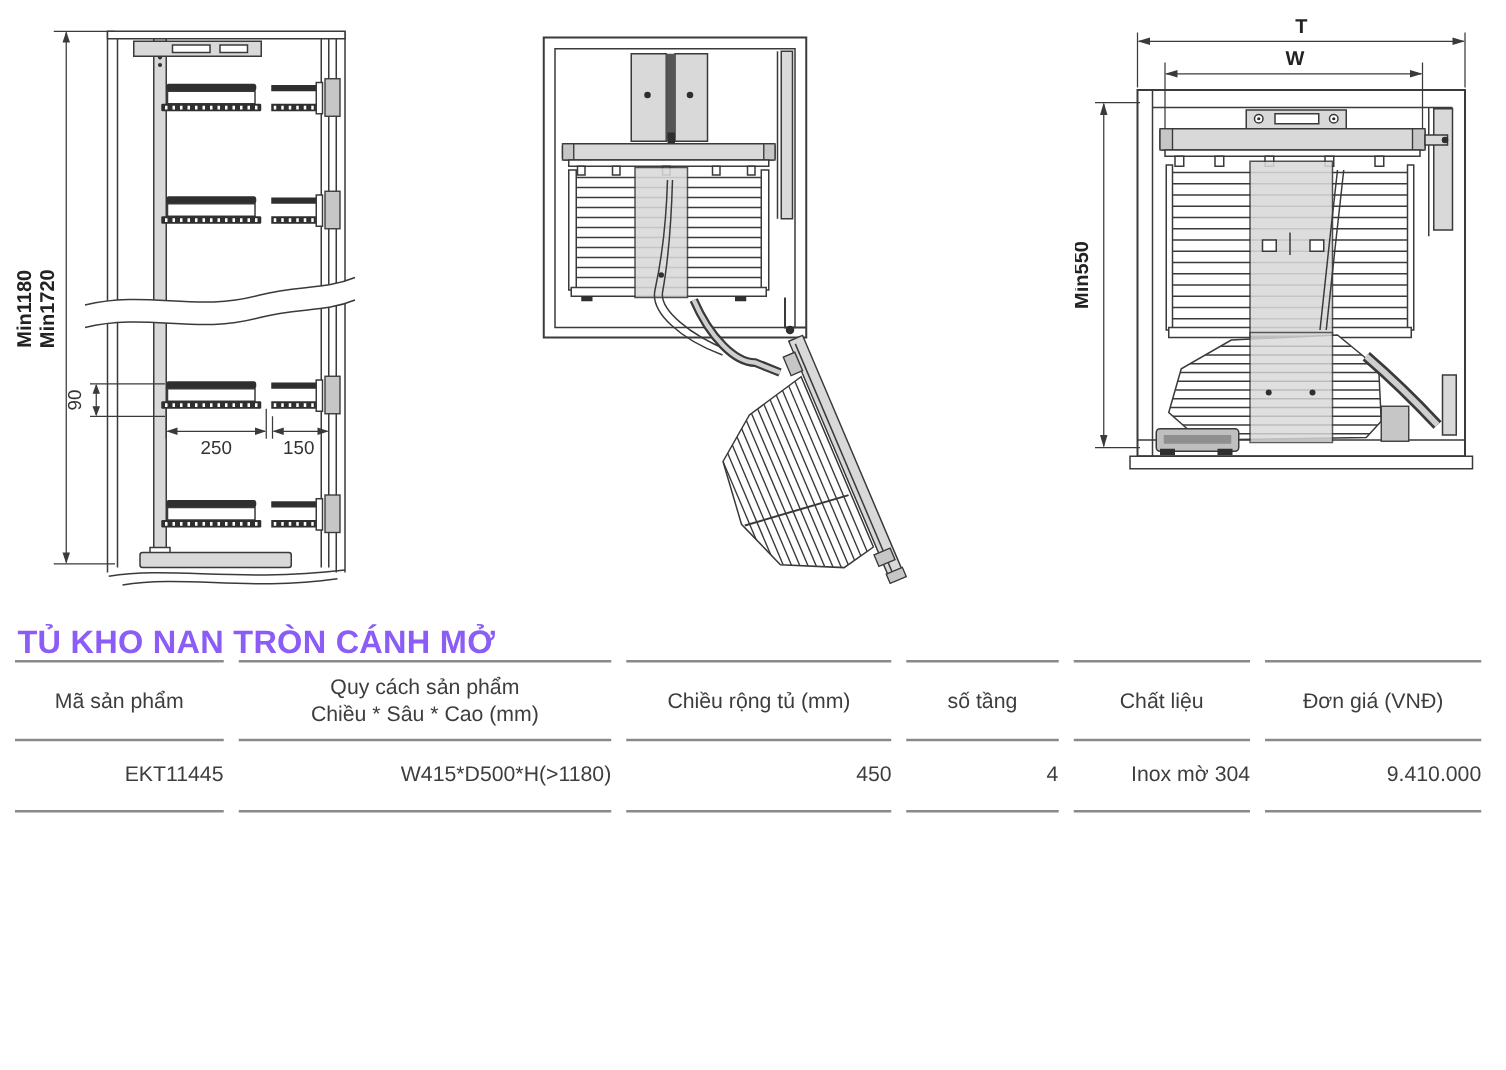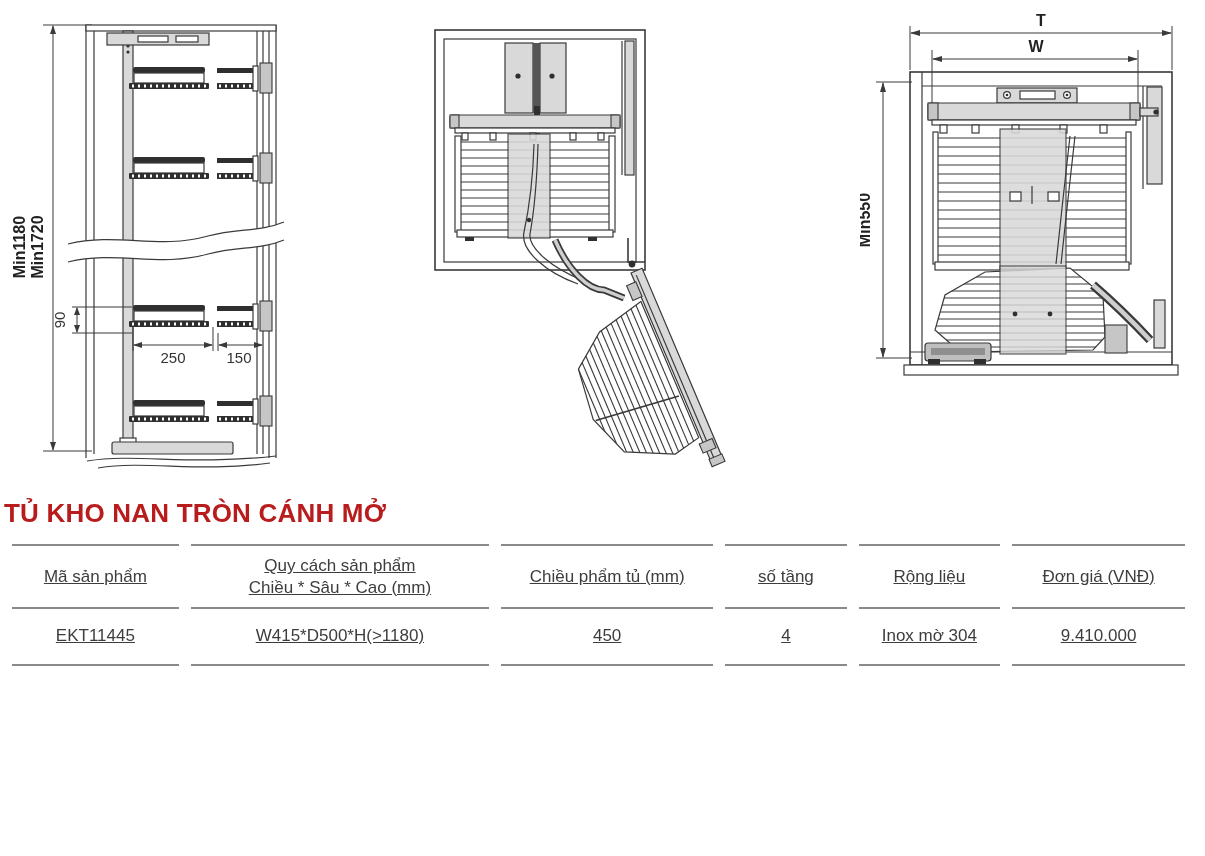--- a/index.html
+++ b/index.html
@@ -12,29 +12,29 @@
   .wf{fill:#ffffff;stroke:#3a3a3a;stroke-width:1.2;}
   .gf{fill:#d9d9d9;stroke:#3a3a3a;stroke-width:1.2;}
   .gf2{fill:#c6c6c6;stroke:#3a3a3a;stroke-width:1.1;}
   .dk{fill:#2f2f2f;stroke:none;}
   .dim{stroke:#3a3a3a;stroke-width:1;fill:none;}
   .ah{fill:#3a3a3a;stroke:none;}
   .dimtxt{font-size:15px;fill:#333;font-family:"Liberation Sans",sans-serif;}
   .dimtxtb{font-size:16px;font-weight:bold;fill:#222;font-family:"Liberation Sans",sans-serif;}
   .wire{stroke:#3a3a3a;stroke-width:1.1;}
   
-  .title{position:absolute;left:4px;top:498px;font-size:26px;font-weight:600;color:#b91c1c;
+  .title{position:absolute;left:14px;top:498px;font-size:26px;font-weight:600;color:#8b5cf6;
          letter-spacing:.2px;}
   
-  .spec-table{position:absolute;left:0px;top:544px;width:1197px;border-collapse:separate;
-              border-spacing:12px 0;table-layout:fixed;text-decoration:underline;}
+  .spec-table{position:absolute;left:0px;top:528px;width:1197px;border-collapse:separate;
+              border-spacing:12px 0;table-layout:fixed;}
   .spec-table th,.spec-table td{font-weight:normal;text-align:center;vertical-align:middle;
               font-size:17px;color:#3d3d3d;padding:0;}
   .spec-table th{height:61px;border-top:2px solid #8a8a8a;border-bottom:2px solid #8a8a8a;}
-  .spec-table td{height:54.5px;border-bottom:2px solid #8a8a8a;}
+  .spec-table td{height:54.5px;border-bottom:2px solid #8a8a8a;text-align:right;}
   .hdr2{line-height:1.25;}
 </style>
 </head>
 <body>
 
 <div class="canvas">
 
   <svg class="diag" style="left:8px;top:14px" width="280" height="462" viewBox="0 0 280 462">
 
     <g>
@@ -335,23 +335,23 @@
         <col style="width:140px">
         <col style="width:171px">
     </colgroup>
     <thead>
       <tr>
         <th>Mã sản phẩm</th>
         <th>
           <div class="hdr2">Quy cách sản phẩm</div>
           <div class="hdr2">Chiều * Sâu * Cao (mm)</div>
         </th>
-        <th>Chiều phẩm tủ (mm)</th>
+        <th>Chiều rộng tủ (mm)</th>
         <th>số tầng</th>
-        <th>Rộng liệu</th>
+        <th>Chất liệu</th>
         <th>Đơn giá (VNĐ)</th>
       </tr>
     </thead>
     <tbody>
       <tr>
         <td>EKT11445</td>
         <td>W415*D500*H(&gt;1180)</td>
         <td>450</td>
         <td>4</td>
         <td>Inox mờ 304</td>

